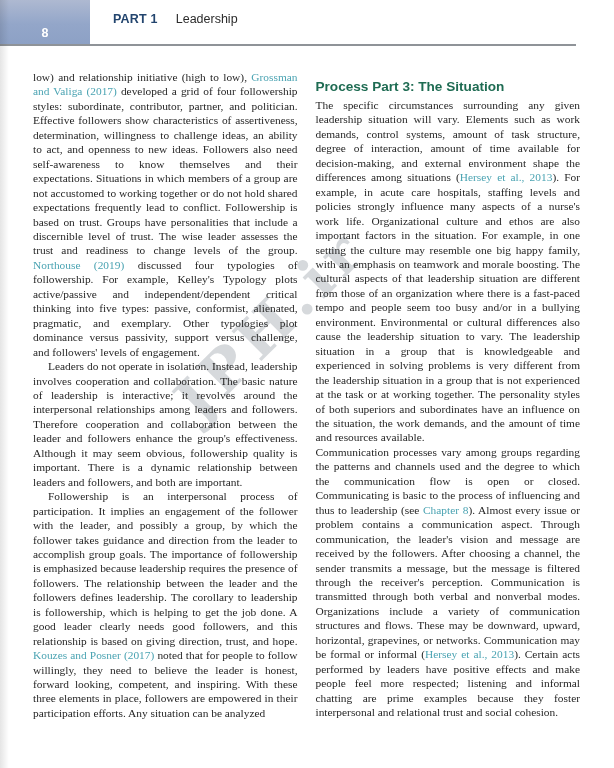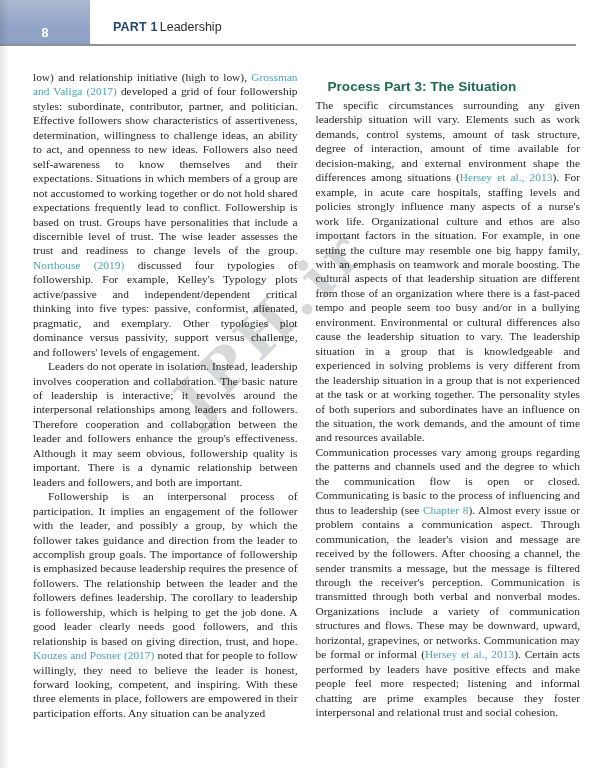--- a/index.html
+++ b/index.html
@@ -26,23 +26,23 @@
     display:flex;align-items:flex-end;
     font-family:"Liberation Sans","DejaVu Sans",sans-serif;
   }
   .page-number-band{
     width:90px;height:44px;
     background:linear-gradient(to bottom,#aeb9d1 0%,#93a6c9 55%,#8da1c5 100%);
     display:flex;align-items:flex-end;justify-content:center;
     box-sizing:border-box;padding-bottom:5px;
   }
   .page-number{color:#ffffff;font-weight:bold;font-size:12.5px;line-height:1;}
-  .part-block{display:flex;align-items:center;padding-bottom:10px;margin-left:23px;}
+  .part-block{display:flex;align-items:center;padding-bottom:18px;margin-left:23px;}
   .part-label{color:#23456e;font-weight:bold;font-size:12.5px;letter-spacing:.2px;}
-  .part-title{color:#2b2b2b;font-size:12.5px;margin-left:2px;}
+  .part-title{color:#2b2b2b;font-size:12.5px;margin-left:18px;}
   
   .watermark{
     position:absolute;left:150px;top:290px;
     z-index:0;pointer-events:none;
     transform:rotate(-45deg);transform-origin:center;
     font-family:"DejaVu Serif",serif;font-weight:bold;
     font-size:58px;letter-spacing:7px;
     color:rgba(130,140,150,0.33);
     white-space:nowrap;
   }
@@ -56,21 +56,21 @@
   .column{flex:1;min-width:0;}
   .body-paragraph{
     margin:0;
     font-size:11.4px;line-height:14.45px;
     text-align:justify;
     color:#262626;
   }
   .body-paragraph.indent{text-indent:15px;}
   .citation-link{color:#4aa3b2;text-decoration:none;cursor:pointer;}
   .section-heading{
-    margin:9px 0 3px 12px;
+    margin:9px 0 3px 0;
     font-family:"Liberation Sans","DejaVu Sans",sans-serif;
     font-weight:bold;font-size:13.6px;line-height:16px;
     color:#1e6b52;
     text-align:left;
   }
 </style>
 </head>
 <body>
 
 <div class="page">

